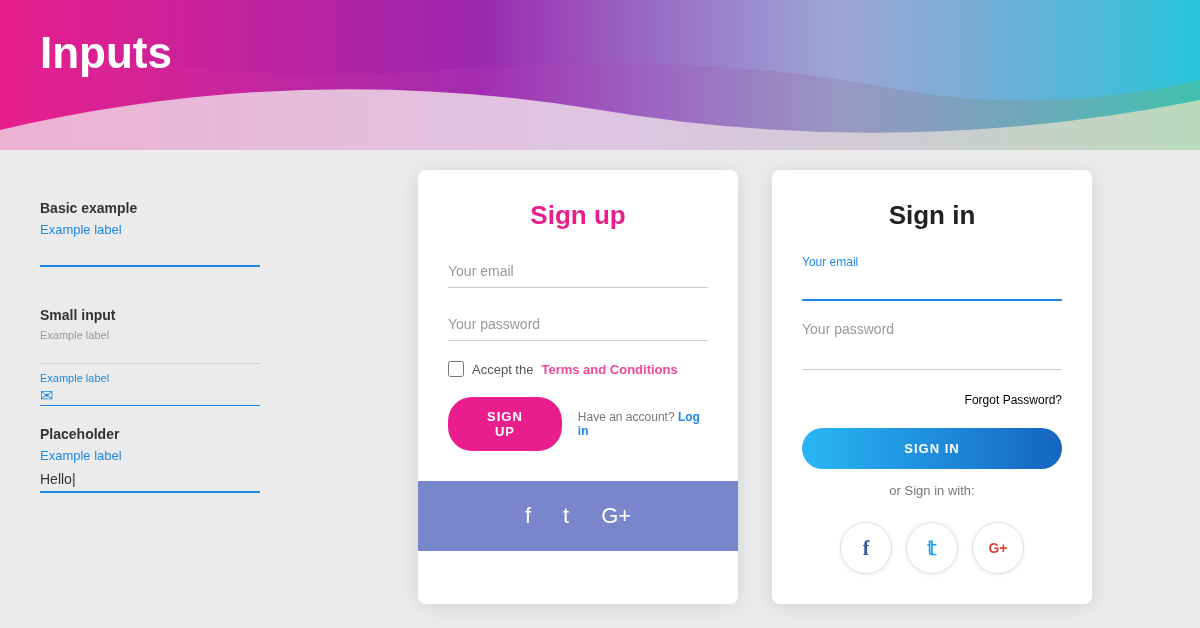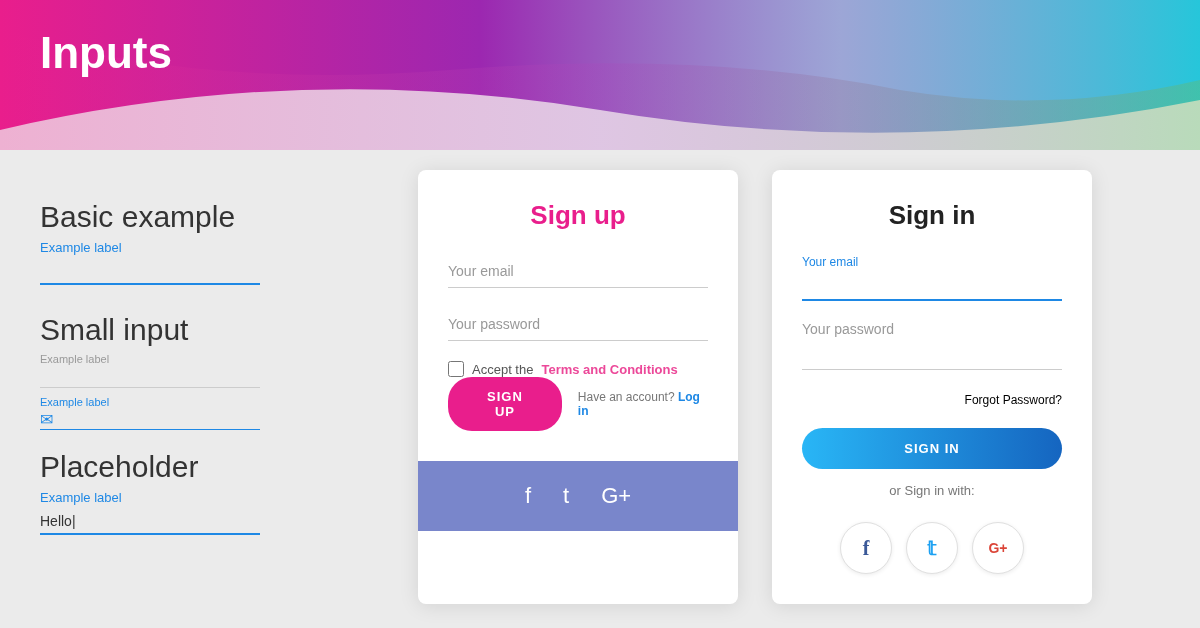--- a/index.html
+++ b/index.html
@@ -46,22 +46,22 @@
     }
 
     
     .left-panel {
       width: 310px;
       padding-top: 10px;
       flex-shrink: 0;
     }
 
     .section-title {
-      font-size: 30px;
-      font-weight: 400;
+      font-size: 14px;
+      font-weight: 700;
       color: #333;
       margin-bottom: 6px;
     }
 
     .field-label {
       font-size: 13px;
       color: #1e88e5;
       margin-bottom: 4px;
       display: block;
     }
@@ -180,20 +180,21 @@
     }
 
     .form-input::placeholder {
       color: #999;
     }
 
     .checkbox-row {
       display: flex;
       align-items: center;
       gap: 8px;
+      margin-bottom: 20px;
       font-size: 13px;
       color: #555;
     }
 
     .checkbox-row input[type="checkbox"] {
       width: 16px;
       height: 16px;
       flex-shrink: 0;
     }
 
@@ -383,21 +384,21 @@
 <div class="main-content">
 
   <div class="left-panel">
 
     <div class="section-gap">
       <div class="section-title">Basic example</div>
       <span class="field-label">Example label</span>
       <input class="basic-input" type="text" style="">
     </div>
 
-    <div class="section-gap" style="margin-top:28px;">
+    <div class="section-gap" style="margin-top:40px;">
       <div class="section-title">Small input</div>
       <span class="small-input-label">Example label</span>
       <input class="small-input" type="text" style="">
       <span class="small-input-label" style="color:#1e88e5; font-size:11px;">Example label</span>
       <div class="small-input-with-icon">
         <span class="mail-icon">✉</span>
         <input type="text" style="">
       </div>
     </div>
 

